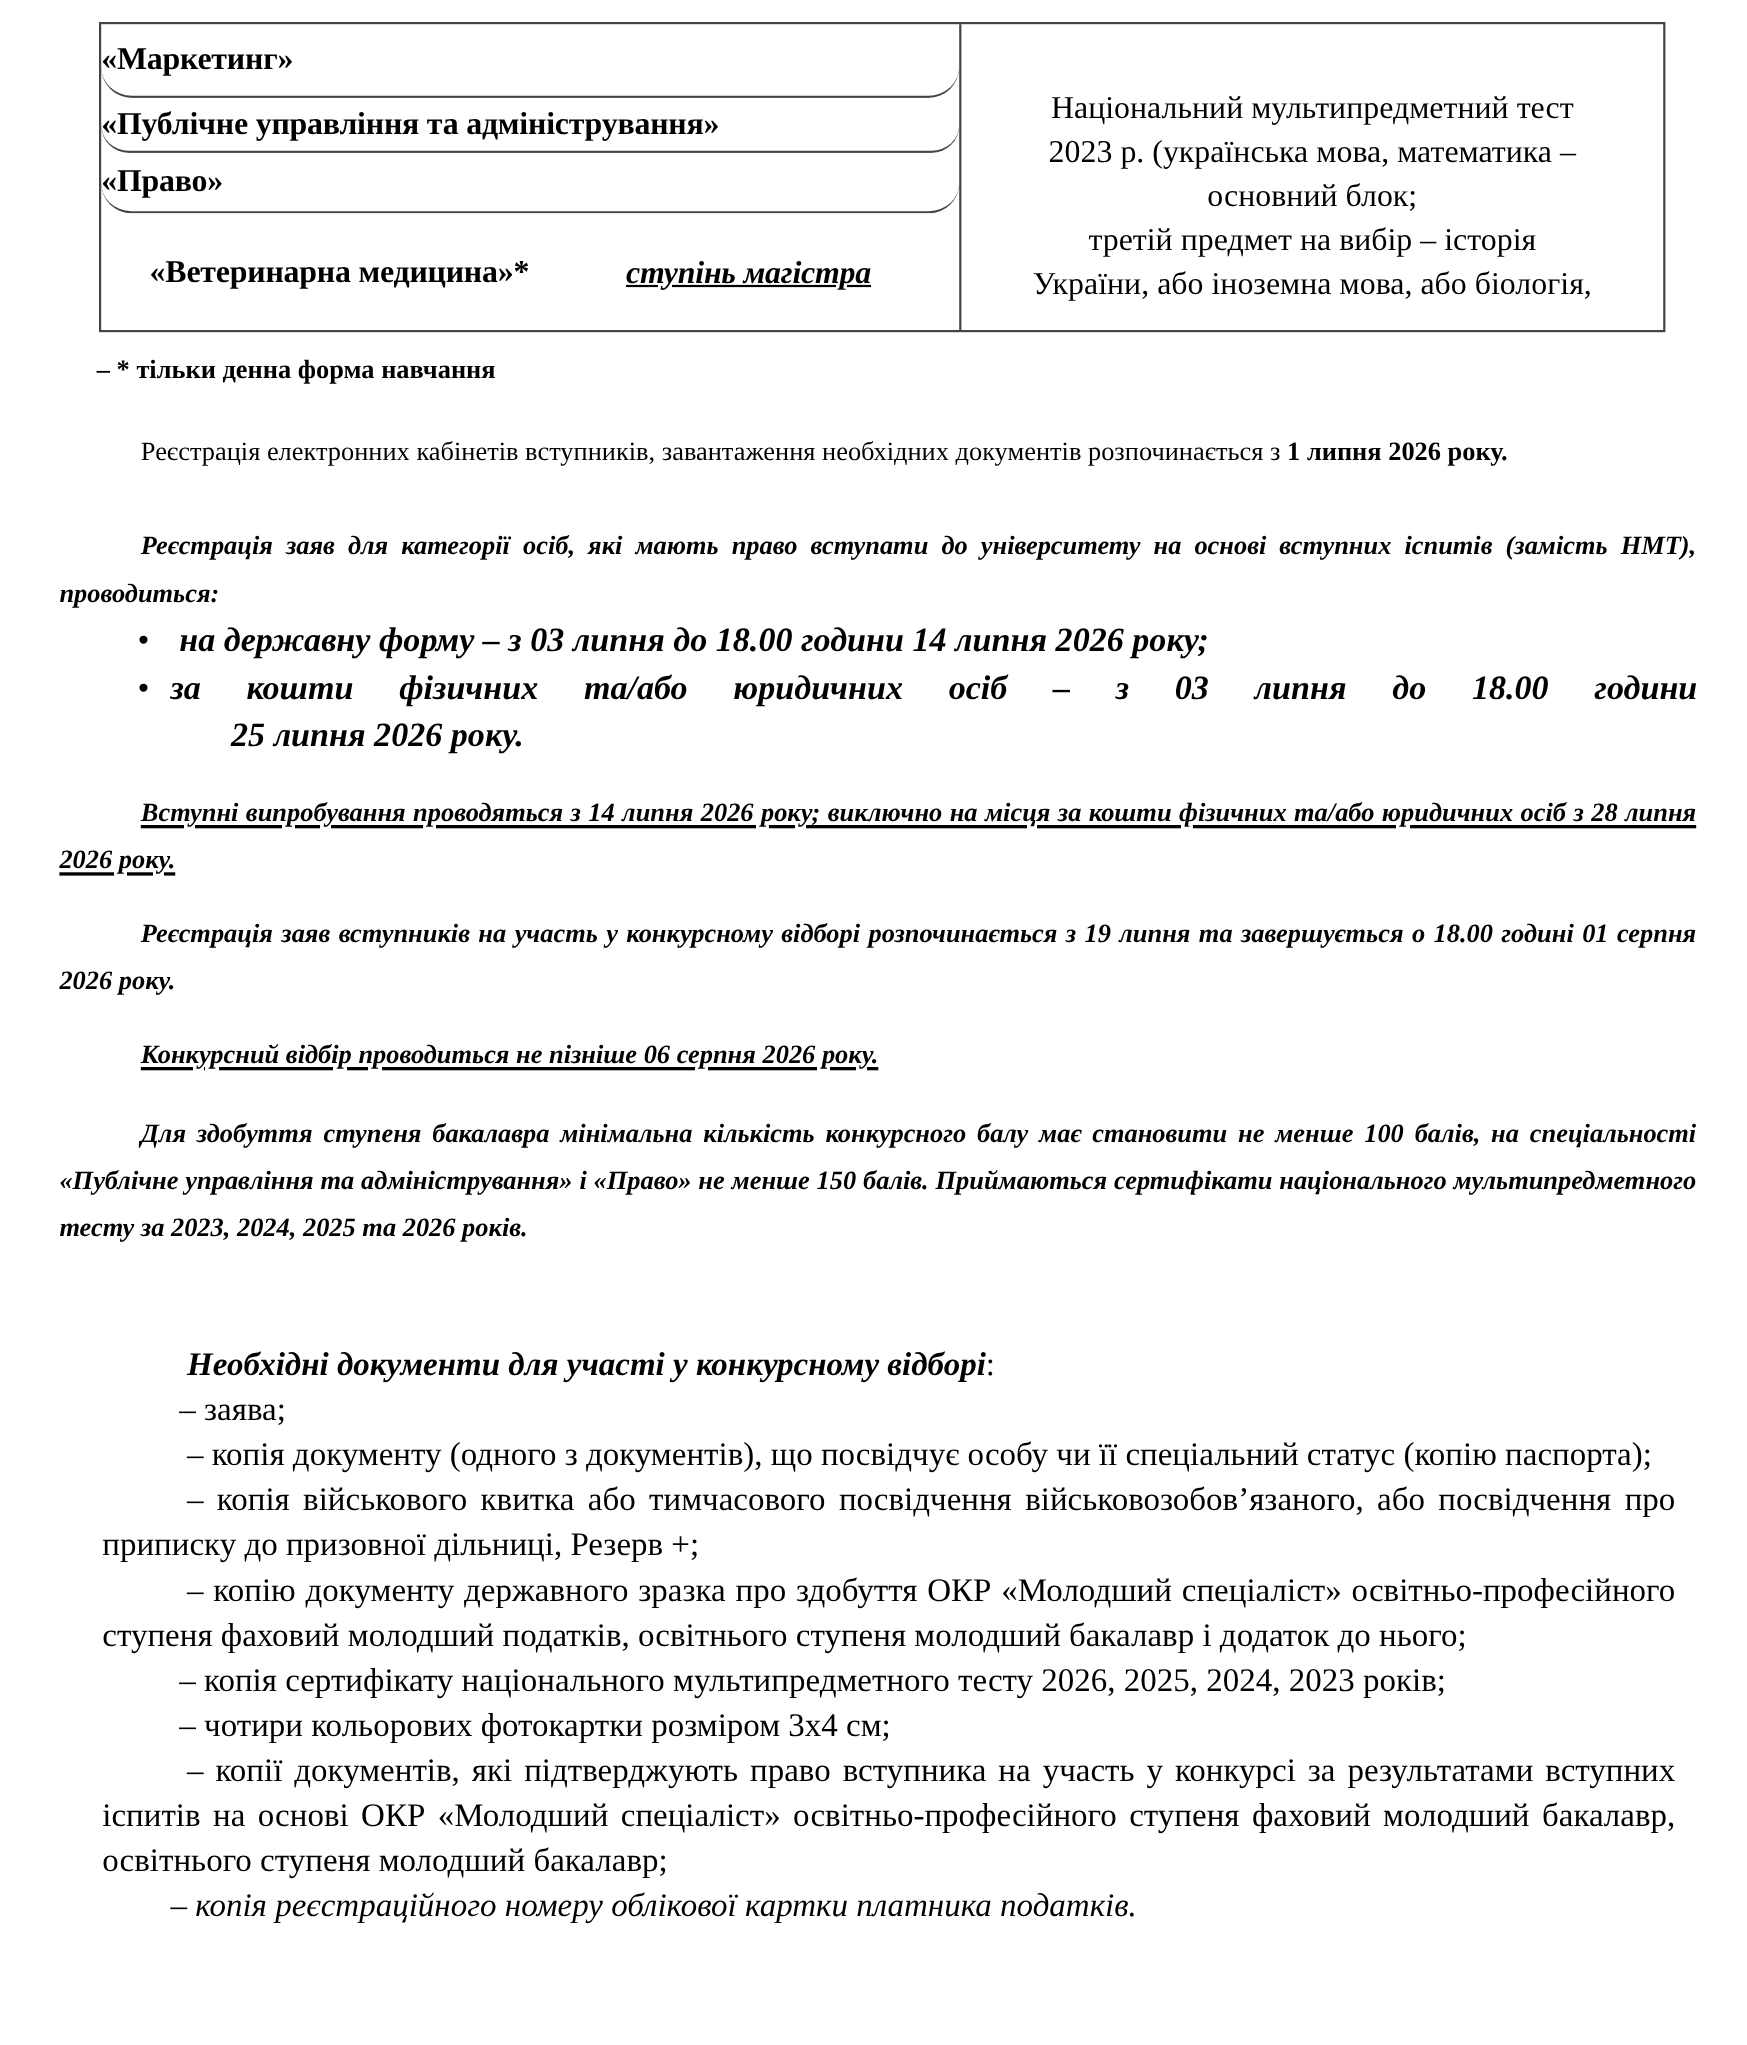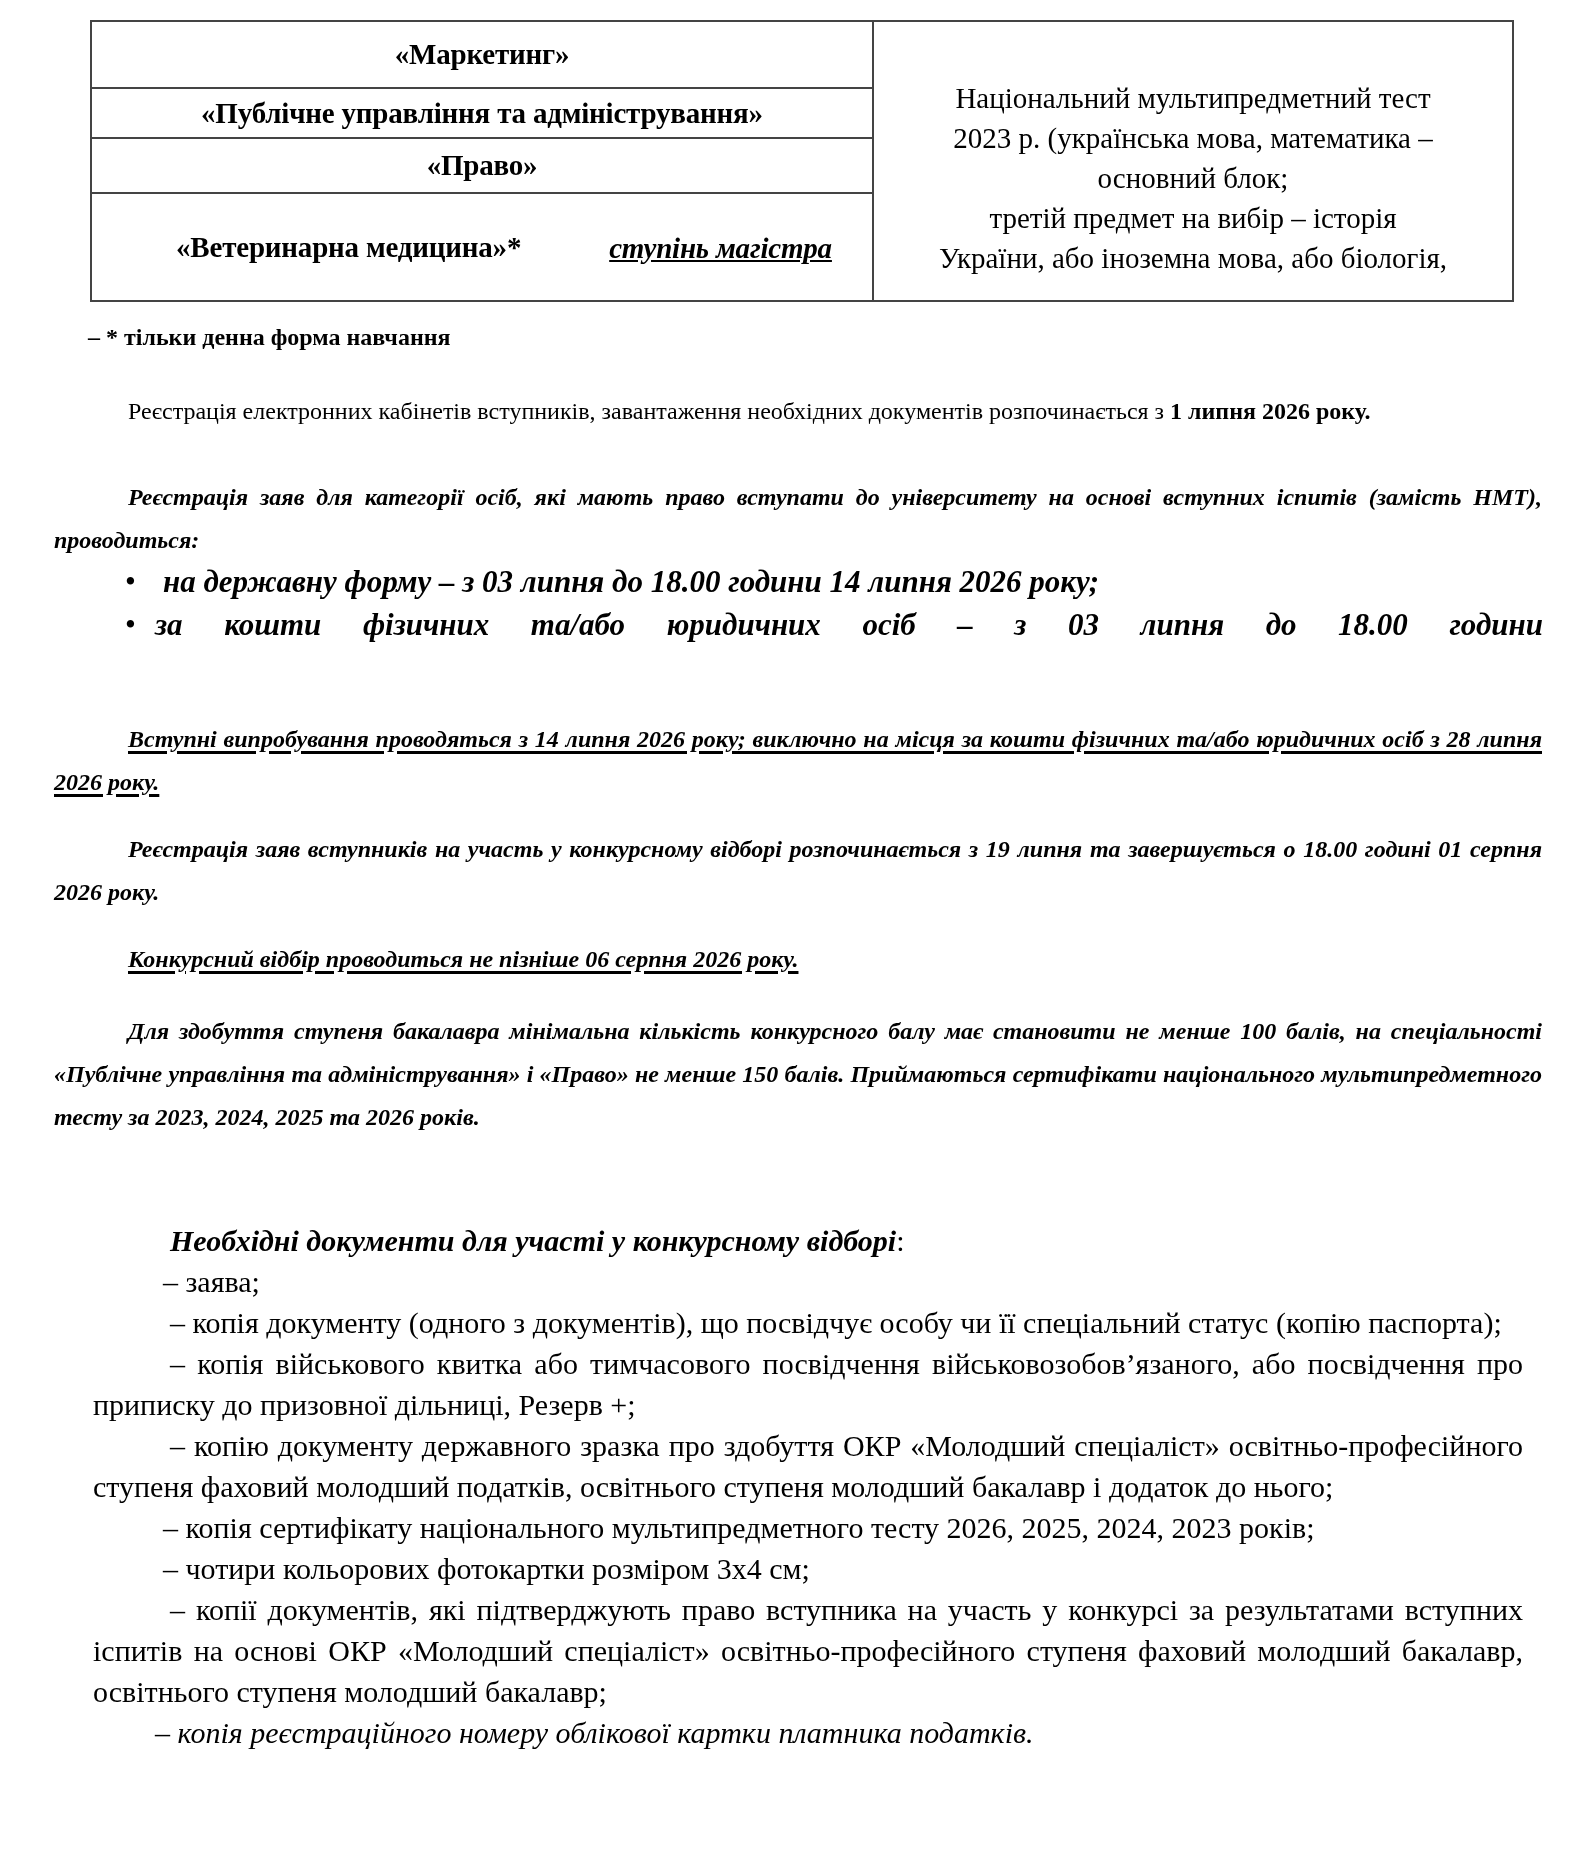--- a/index.html
+++ b/index.html
@@ -15,23 +15,24 @@
       position: absolute; left: 90px; top: 20px; width: 1424px; height: 282px;
       border: 2px solid #444; box-sizing: border-box;
       display: flex;
     }
     .spec-left {
       width: 782px; border-right: 2px solid #444; box-sizing: border-box;
       display: flex; flex-direction: column;
     }
     .spec-row {
       border-bottom: 2px solid #444; box-sizing: border-box;
-      display: flex; align-items: center; justify-content: center;
+      display: flex; align-items: center; 
       font-weight: bold; font-size: 29px; text-align: center;
       letter-spacing: -0.2px;
+      border-radius: 28px;
     }
     .spec-row:last-child { border-bottom: none; }
     .r1 { height: 67px; }
     .r2 { height: 50px; }
     .r3 { height: 55px; }
     .r4 { flex: 1; flex-direction: row; padding-left: 44px; }
     .r4 .sub {
       font-style: italic; font-weight: bold; text-decoration: underline;
       display: block; margin-left: 88px; margin-top: 2px;
     }
@@ -115,20 +116,21 @@
 
   <div class="bullets">
     <div class="bullet-item">
       <span class="bullet-dot">•</span>
       <span class="bullet-text first">на державну форму – з 03 липня до 18.00 години 14 липня 2026 року;</span>
     </div>
     <div class="bullet-item">
       <span class="bullet-dot" style="width:30px;">•</span>
       <span class="bullet-text">за кошти фізичних та/або юридичних осіб – з 03 липня до 18.00 години</span>
     </div>
+    <div class="bullet-cont">25 липня 2026 року.</div>
   </div>
 
   <div class="para indent bi u" style="top:718px;">Вступні випробування проводяться з 14 липня 2026 року; виключно на місця за кошти фізичних та/або юридичних осіб з 28 липня 2026 року.</div>
 
   <div class="para indent bi" style="top:828px;">Реєстрація заяв вступників на участь у конкурсному відборі розпочинається з 19 липня та завершується о 18.00 годині 01 серпня 2026 року.</div>
 
   <div class="para indent bi" style="top:938px;">
     <span class="u">Конкурсний відбір проводиться не пізніше 06 серпня 2026 року.</span>
   </div>
 

